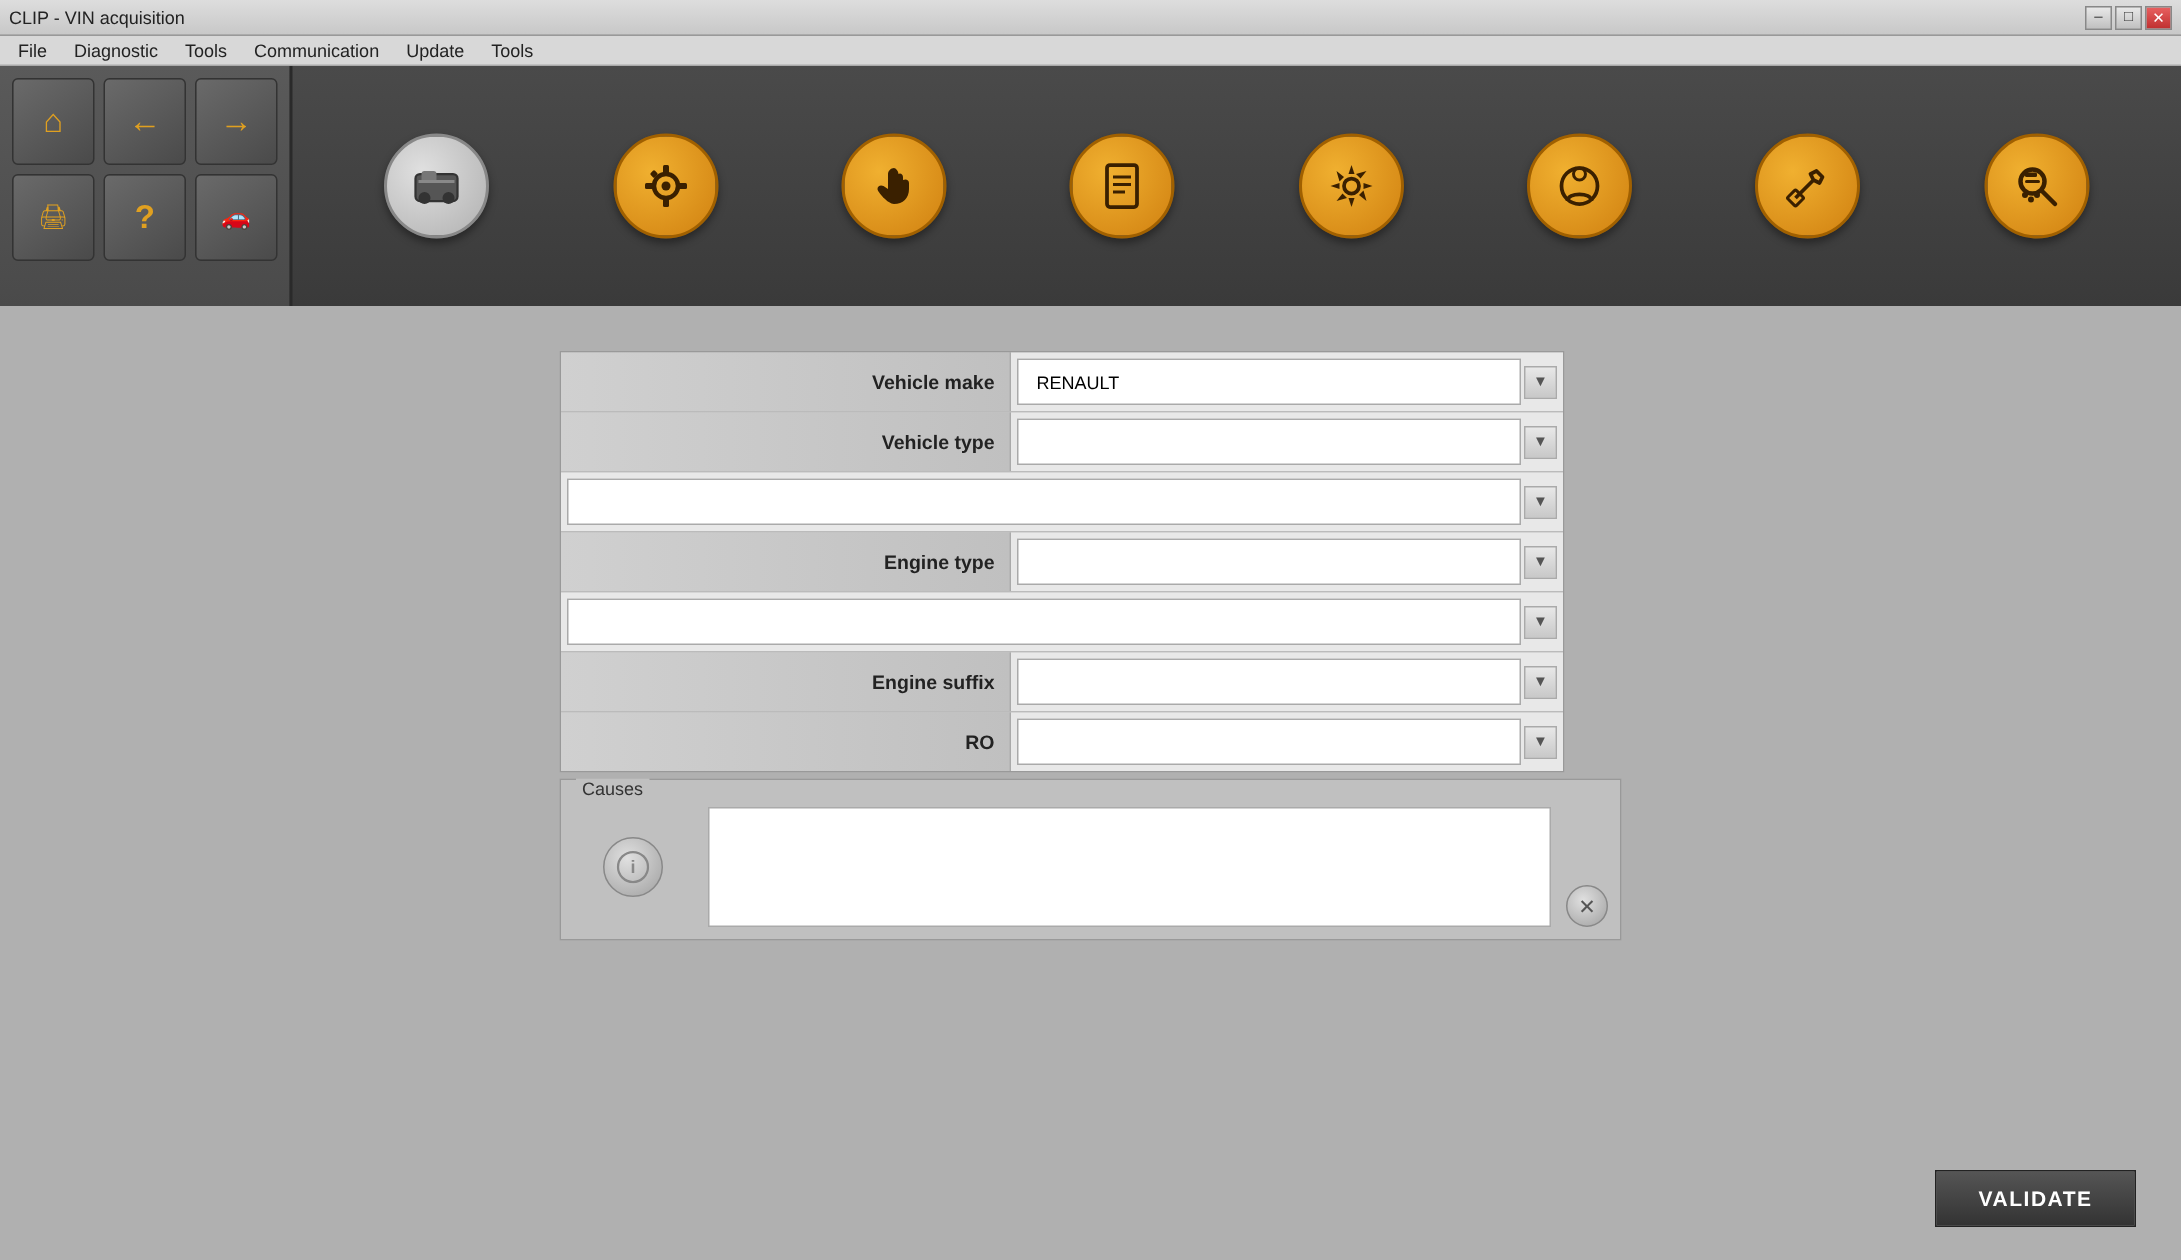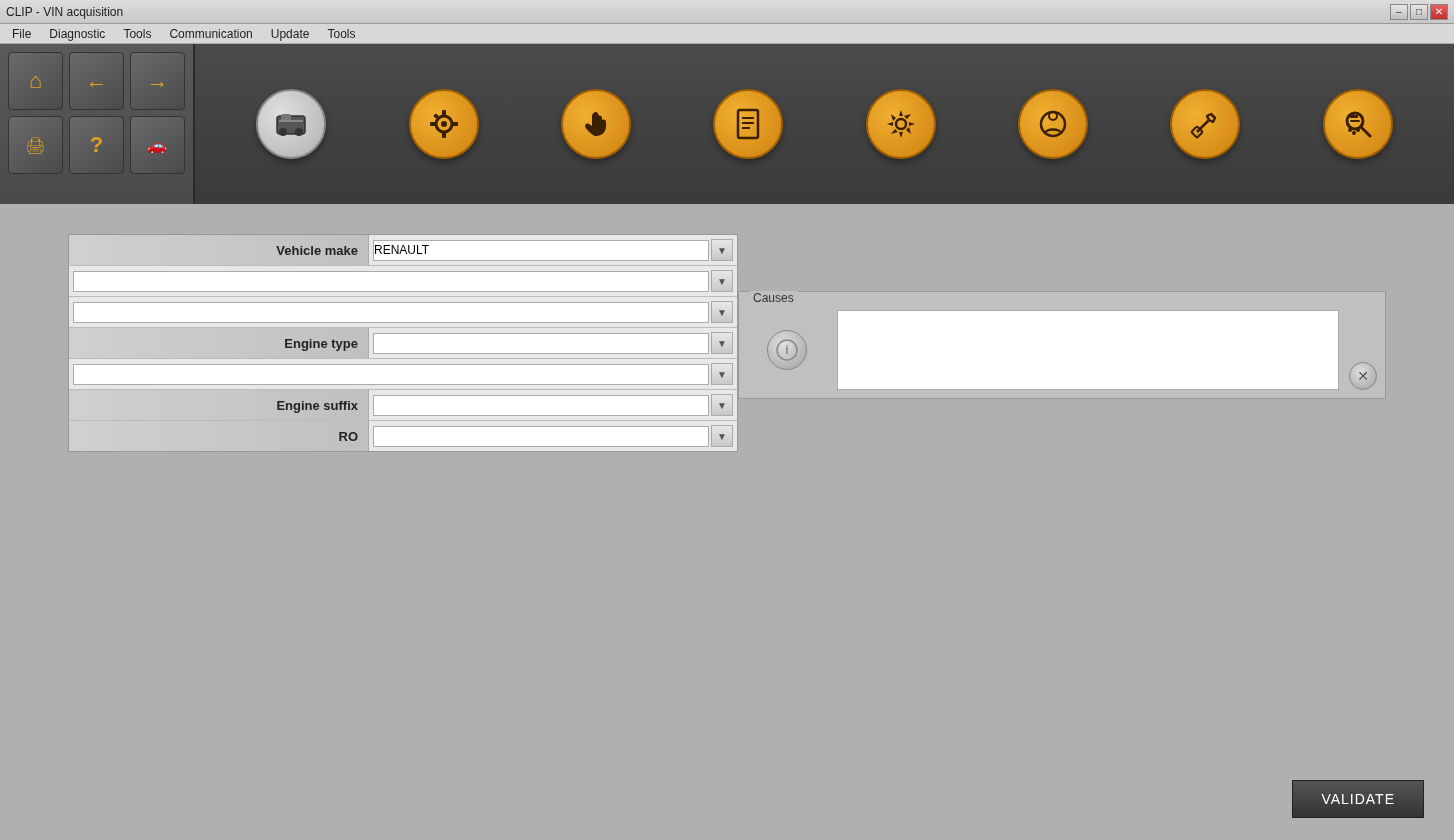--- a/index.html
+++ b/index.html
@@ -161,25 +161,25 @@
     .form-field {
       flex: 1;
       background: #e8e8e8;
       padding: 4px;
       display: flex;
       align-items: center;
       gap: 2px;
     }
     .form-select {
       flex: 1;
-      height: 21px;
+      height: 31px;
       background: white;
       border: 1px solid #aaa;
       font-size: 12px;
-      padding: 0 0;
+      padding: 0 12px;
       appearance: none;
       -webkit-appearance: none;
     }
     .dropdown-arrow {
       width: 22px;
       height: 22px;
       background: linear-gradient(to bottom, #e8e8e8, #c8c8c8);
       border: 1px solid #aaa;
       display: flex;
       align-items: center;
@@ -229,21 +229,21 @@
       justify-content: center;
       font-size: 13px;
       cursor: pointer;
       color: #555;
     }
 
     
     .causes-section {
       background: #c0c0c0;
       border: 1px solid #999;
-      width: 648px;
+      width: 708px;
       margin-top: 4px;
       padding: 8px;
       position: relative;
     }
     .causes-legend {
       position: absolute;
       top: -1px;
       left: 10px;
       background: #c0c0c0;
       padding: 0 4px;
@@ -301,30 +301,30 @@
     
     .validate-btn {
       position: absolute;
       bottom: 20px;
       right: 30px;
       background: linear-gradient(to bottom, #555, #333);
       color: white;
       border: 1px solid #222;
       padding: 10px 28px;
       font-size: 14px;
-      font-weight: normal;
+      font-weight: bold;
       letter-spacing: 1px;
       cursor: pointer;
     }
 
     
     .form-container {
       display: flex;
-      flex-direction: row;
-      align-items: center;
+      flex-direction: column;
+      align-items: flex-start;
     }
   </style>
 </head>
 <body>
 
 <div class="title-bar">
   <span class="title-bar-title">CLIP - VIN acquisition</span>
   <div class="title-bar-buttons">
     <div class="title-bar-btn">–</div>
     <div class="title-bar-btn">□</div>
@@ -442,20 +442,23 @@
         <div class="form-field">
           <select class="form-select">
             <option>RENAULT</option>
           </select>
           <div class="dropdown-arrow">▼</div>
         </div>
       </div>
 
 
       <div class="form-row">
+        <div class="form-label">
+          <span>Vehicle type</span>
+        </div>
         <div class="form-field">
           <select class="form-select"></select>
           <div class="dropdown-arrow">▼</div>
         </div>
       </div>
 
       <div class="form-row">
         <div class="form-field">
           <select class="form-select"></select>
           <div class="dropdown-arrow">▼</div>

